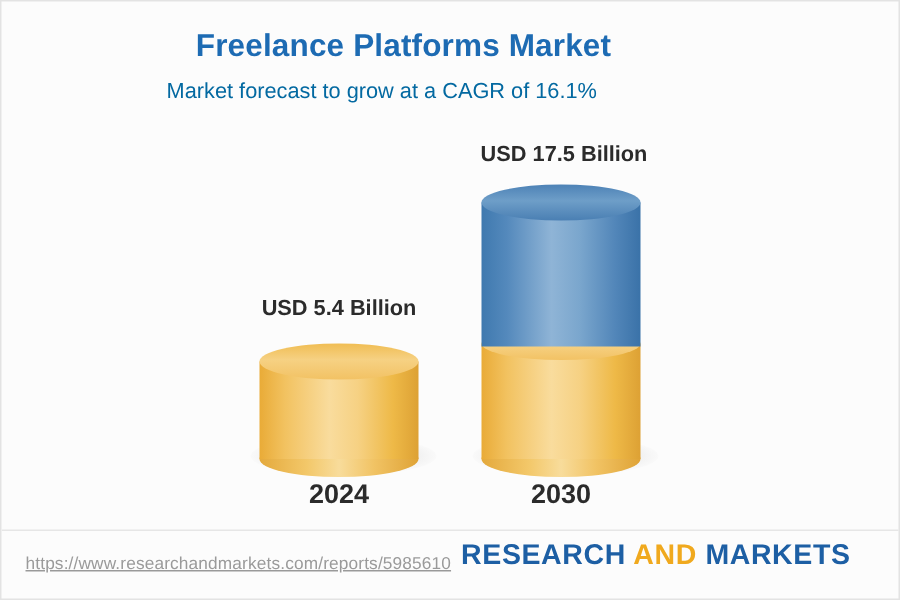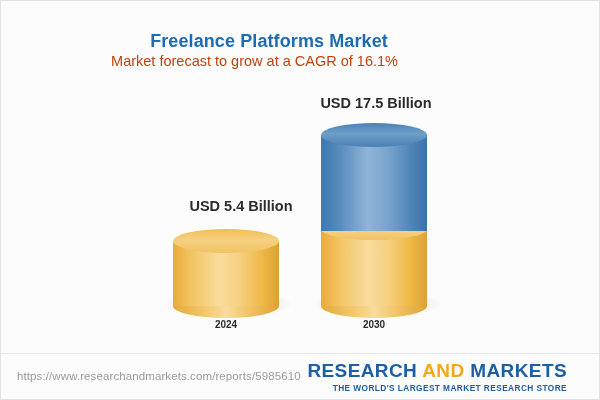--- a/index.html
+++ b/index.html
@@ -16,37 +16,37 @@
     height: 400px;
     box-sizing: border-box;
     background: #fcfcfc;
     border: 1px solid #e3e3e3;
     overflow: hidden;
   }
   
   #title {
     position: absolute;
     left: 0;
-    top: 30px;
+    top: 18px;
     width: 536px;
     text-align: center;
-    font-size: 18px;
+    font-size: 21px;
     font-weight: bold;
     color: #1d6bb3;
     letter-spacing: 0.1px;
   }
   #subtitle {
     position: absolute;
     left: 0;
     top: 52px;
     width: 507px;
     text-align: center;
     font-size: 14.5px;
     font-weight: normal;
-    color: #c2410c;
+    color: #0369a1;
   }
   
   #plot {
     position: absolute;
     left: 0;
     top: 0;
     width: 600px;
     height: 352px;
   }
   .bar-group { position: absolute; }
@@ -56,21 +56,21 @@
     text-align: center;
     font-size: 14.5px;
     font-weight: bold;
     color: #2b2b2b;
     white-space: nowrap;
   }
   .cat-label {
     position: absolute;
     width: 220px;
     text-align: center;
-    font-size: 10px;
+    font-size: 18px;
     font-weight: bold;
     color: #2b2b2b;
   }
   .cyl {
     position: absolute;
   }
   .cyl-body {
     position: absolute;
     left: 0;
     right: 0;
@@ -101,20 +101,21 @@
     height: 1px;
     background: #e6e6e6;
   }
   #footer-url {
     position: absolute;
     left: 16px;
     top: 369px;
     font-size: 11.5px;
     color: #9a9a9a;
     letter-spacing: 0.1px;
+    text-decoration: underline;
   }
   #logo {
     position: absolute;
     right: 32px;
     top: 360px;
     text-align: right;
   }
   #logo-main {
     font-size: 19px;
     font-weight: bold;
@@ -138,21 +139,21 @@
 
 <div id="card">
 
   <div id="title">Freelance Platforms Market</div>
   <div id="subtitle">Market forecast to grow at a CAGR of 16.1%</div>
 
   <div id="plot">
 
     <div class="bar-group">
 
-      <div class="value-label" style="left:130px; top:197px;">USD 5.4 Billion</div>
+      <div class="value-label" style="left:115px; top:197px;">USD 5.4 Billion</div>
 
       <div class="shadow" style="left:166px; top:290px; width:124px; height:26px;"></div>
 
       <div class="cyl" style="left:172px; top:228px; width:106px; height:77px;">
         <div class="cyl-bottom" style="top:65px; height:24px;
                     background:linear-gradient(to right,#e4a93c 0%,#f3c86a 30%,#f8dc9b 50%,#f1c364 72%,#dfa336 100%);"></div>
         <div class="cyl-body" style="top:12px; height:65px;
                     background:linear-gradient(to right,#e9ab37 0%,#f2c260 16%,#f9dc9d 44%,#f6d183 62%,#eeb947 84%,#dda134 100%);"></div>
         <div class="cyl-top" style="top:0px; height:24px;
                     background:linear-gradient(to bottom,#f0bd53 0%,#f6d183 45%,#f2c264 100%);"></div>
@@ -185,16 +186,15 @@
       <div class="cat-label" style="left:263px; top:318px;text-align:center;">2030</div>
     </div>
   </div>
 
   <div id="footer-rule"></div>
 
   <div id="footer-url">https://www.researchandmarkets.com/reports/5985610</div>
 
   <div id="logo">
     <div id="logo-main"><span>RESEARCH </span><span id="logo-and">AND</span><span> MARKETS</span></div>
-    <div id="logo-tag">THE WORLD'S LARGEST MARKET RESEARCH STORE</div>
   </div>
 
 </div>
 
 </body></html>

